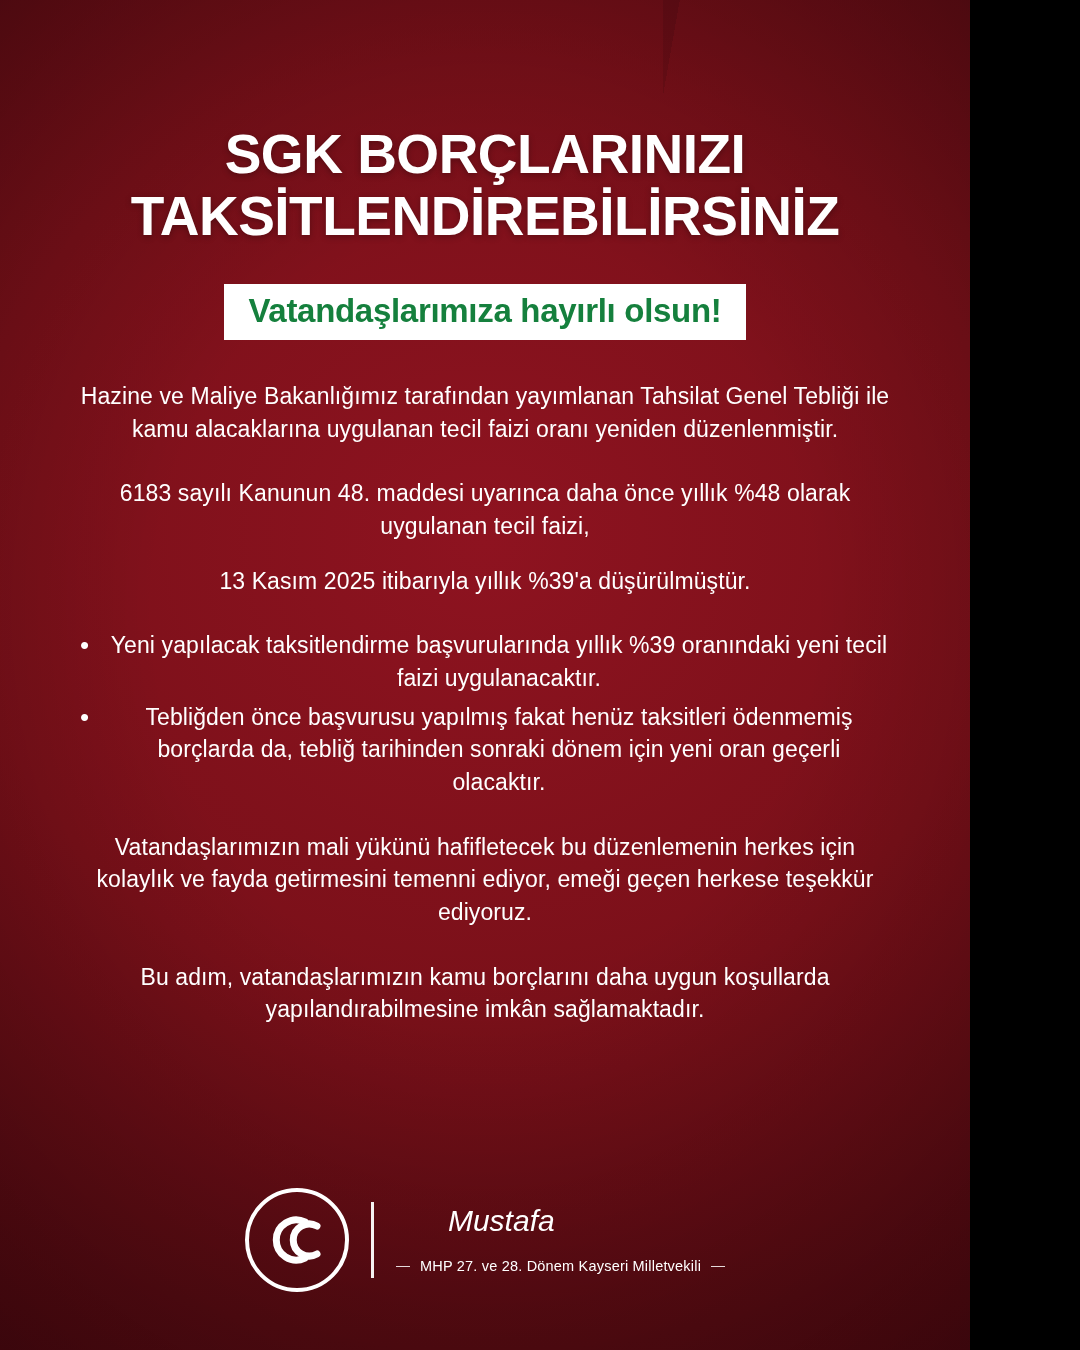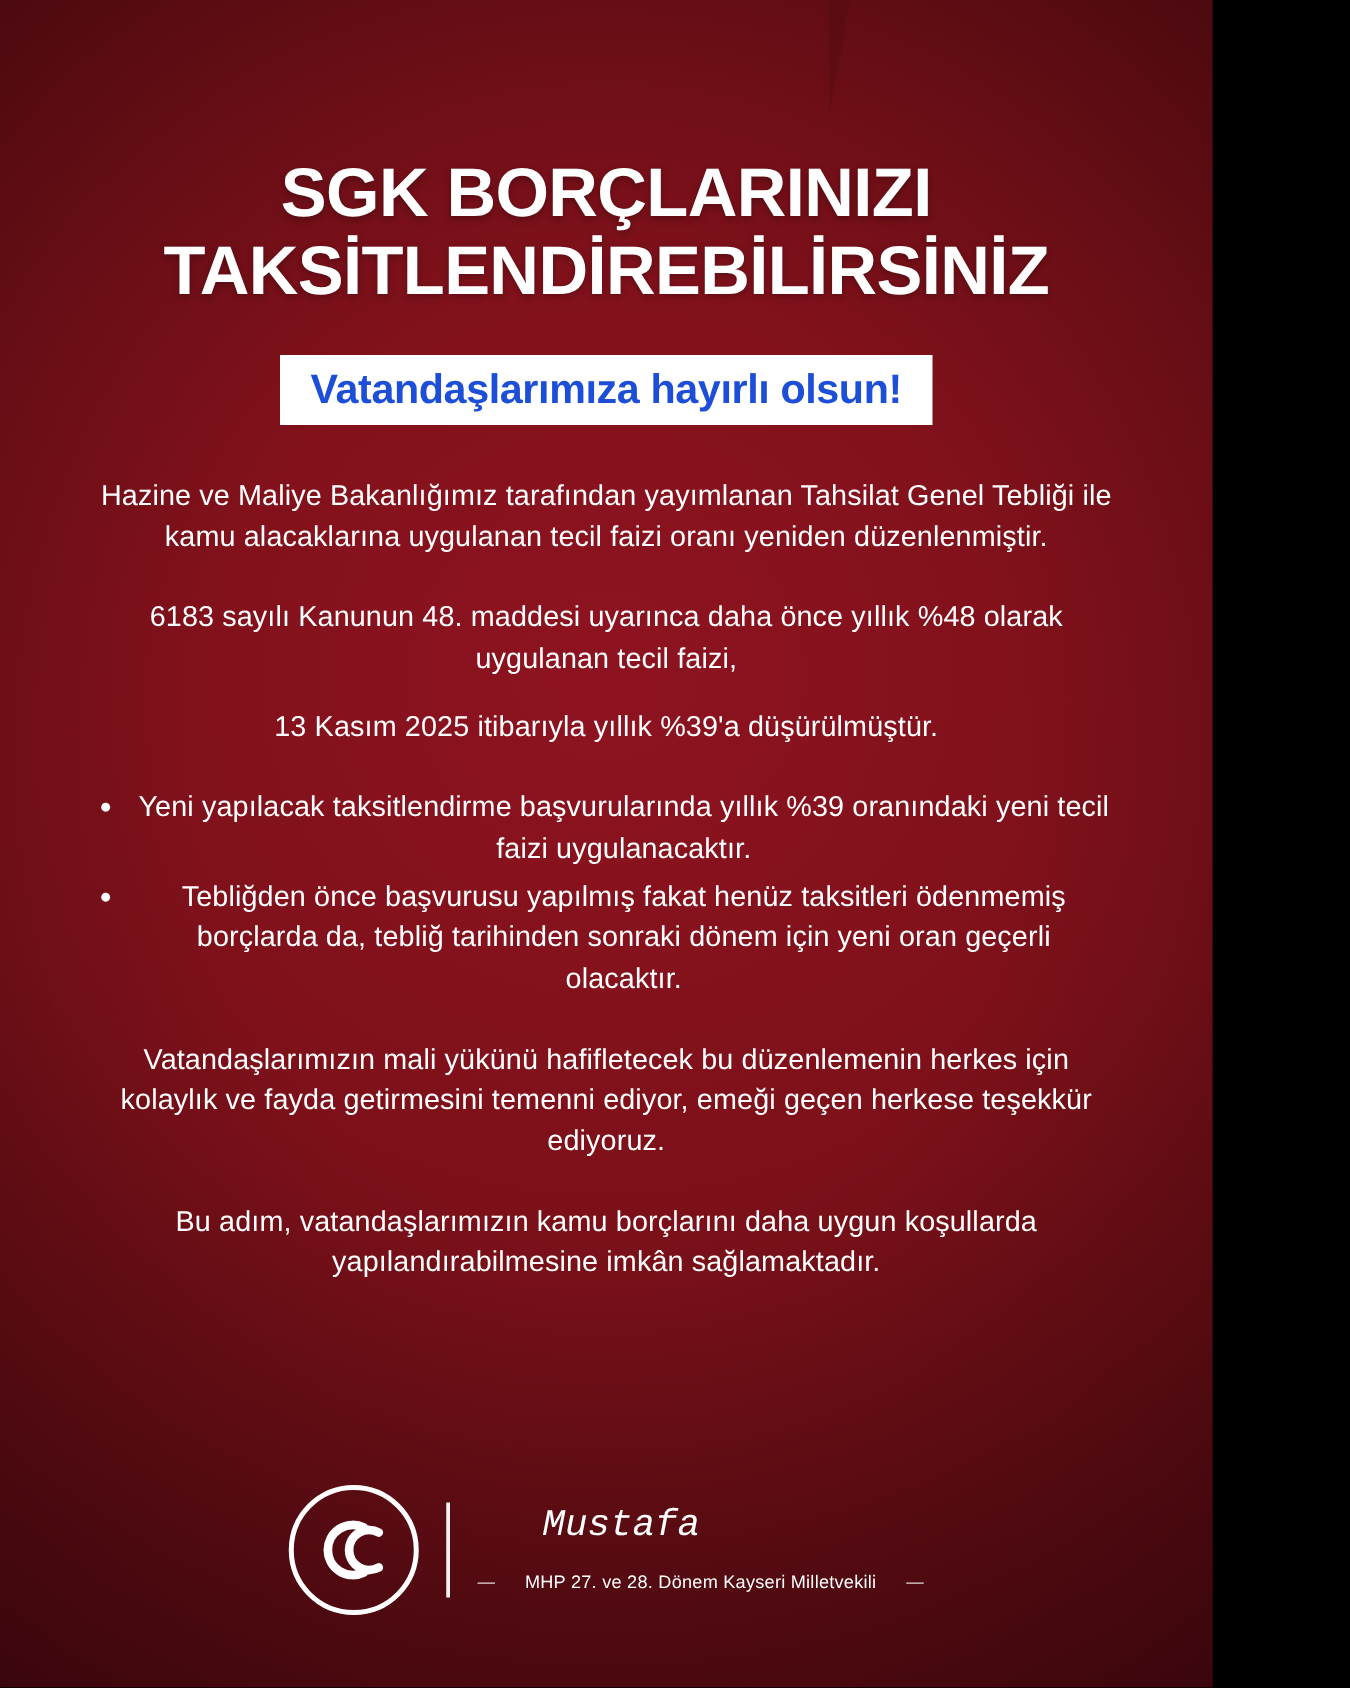--- a/index.html
+++ b/index.html
@@ -53,21 +53,21 @@
   .title .l1 { display: block; }
   .title .l2 { display: block; }
 
   .highlight-wrap {
     margin-top: 24px;
     display: flex;
     justify-content: center;
   }
   .highlight {
     background: #ffffff;
-    color: #1d4ed8;
+    color: #15803d;
     font-size: 33px;
     font-weight: 800;
     letter-spacing: -0.3px;
     padding: 10px 24px 13px;
     line-height: 1;
     display: inline-block;
   }
 
   .body {
     margin-top: 40px;
@@ -122,40 +122,40 @@
   .divider {
     width: 3px;
     height: 76px;
     background: #ffffff;
     opacity: 0.95;
   }
   .name-block {
     text-align: left;
   }
   .script-name {
-    font-family: Liberation Mono, monospace;
+    font-family: Liberation Sans, sans-serif;
     font-style: italic;
     font-size: 30px;
     line-height: 1;
     margin-bottom: 2px;
     margin-left: 52px;
   }
   .main-name {
     font-size: 48px;
     font-weight: 800;
     letter-spacing: 0.5px;
     line-height: 1.02;
   }
   .sub-name {
     font-size: 14.5px;
     letter-spacing: 0.2px;
     margin-top: 22px;
     display: flex;
     align-items: center;
-    gap: 24px;
+    gap: 10px;
     white-space: nowrap;
   }
   .sub-name .rule {
     height: 1px;
     background: rgba(255,255,255,0.85);
     flex: 1;
     min-width: 14px;
   }
 </style>
 </head>

